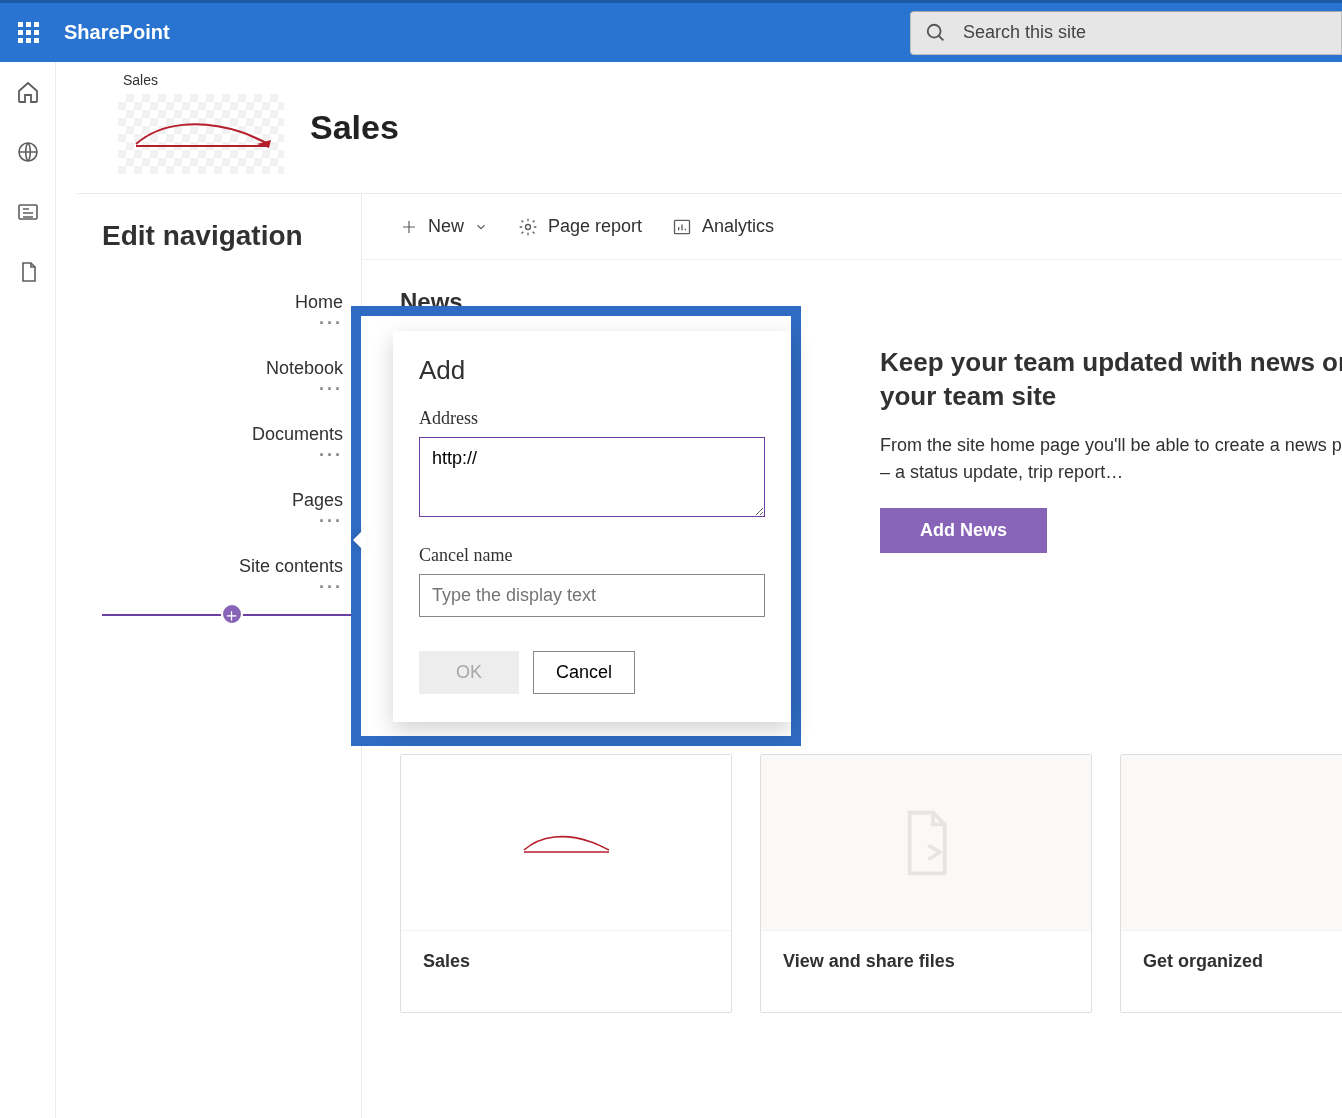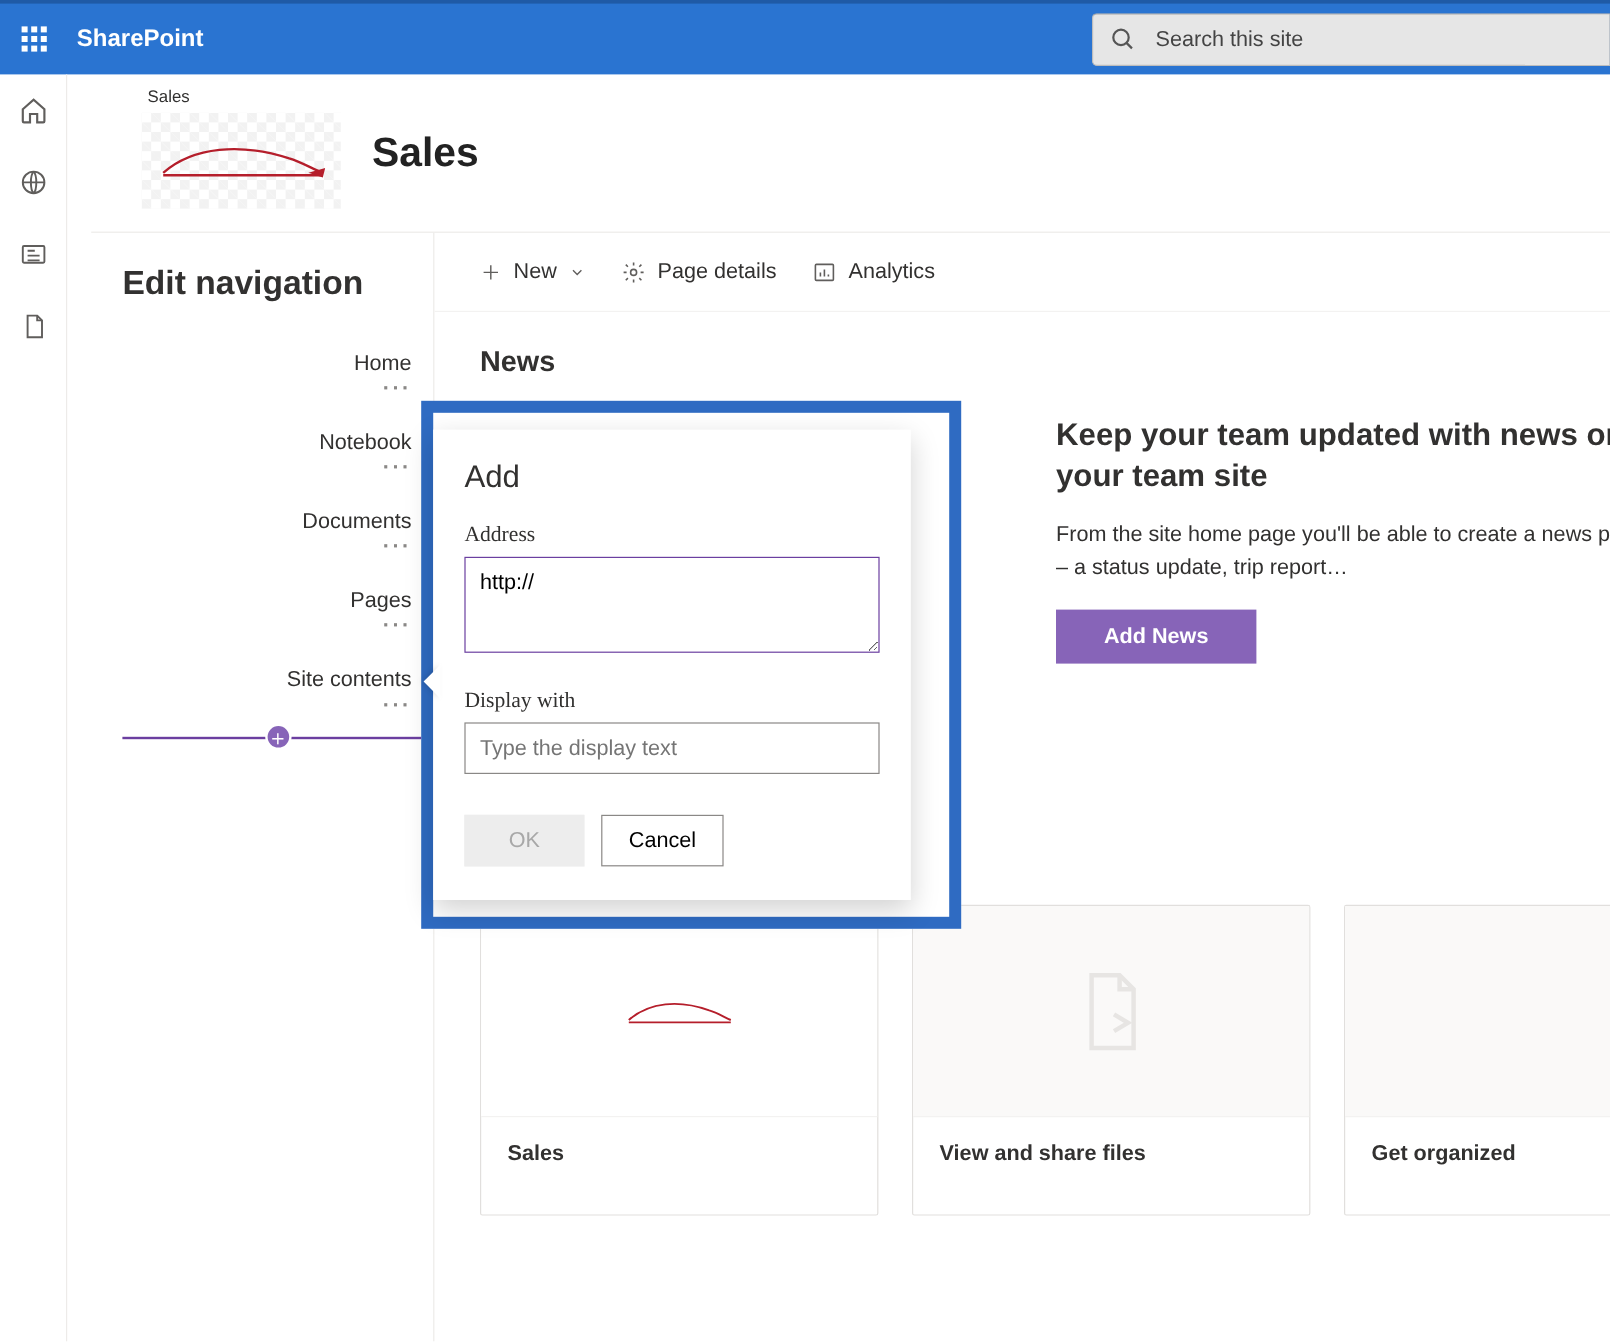--- a/index.html
+++ b/index.html
@@ -179,26 +179,26 @@
     border-bottom: 1px solid #f3f2f1;
   }
   .card-preview.gray { background:#faf9f8; color:#d2d0ce;}
   .card-title { font-size: 18px; font-weight:600; padding: 20px 22px 40px 22px; }
 
   .mini-car { width: 90px; height: 26px; }
 
   
   .dialog-frame {
     position: absolute;
-    left: 275px; top: 272px;
+    left: 275px; top: 244px;
     width: 450px; height: 440px;
     border: 10px solid #2f6bc2;
     background: #fff;
     z-index: 50;
-    display:flex; align-items:center; justify-content:flex-start;
+    display:flex; align-items:center; justify-content:flex-end;
   }
   .dialog-callout-arrow {
     position:absolute;
     left: -8px; top: 210px;
     width: 0; height: 0;
     border-top: 14px solid transparent;
     border-bottom: 14px solid transparent;
     border-right: 14px solid #fff;
     filter: drop-shadow(-2px 0 2px rgba(0,0,0,0.1));
     z-index: 60;
@@ -360,21 +360,21 @@
             <span>New</span>
             <svg width="14" height="14" viewBox="0 0 24 24" stroke="currentColor" stroke-width="2" fill="none">
                 <path d="M6 9l6 6 6-6"></path>
               </svg>
           </div>
           <div class="cmd-item">
             <svg width="20" height="20" viewBox="0 0 24 24" stroke="currentColor" stroke-width="1.6" fill="none">
                 <circle cx="12" cy="12" r="3"></circle>
                 <path d="M12 2v3M12 19v3M4.2 4.2l2.1 2.1M17.7 17.7l2.1 2.1M2 12h3M19 12h3M4.2 19.8l2.1-2.1M17.7 6.3l2.1-2.1"></path>
               </svg>
-            <span>Page details</span>
+            <span>Page report</span>
           </div>
           <div class="cmd-item">
             <svg width="20" height="20" viewBox="0 0 24 24" stroke="currentColor" stroke-width="1.6" fill="none">
                 <rect x="3" y="4" width="18" height="16" rx="1"></rect>
                 <path d="M8 16v-4M12 16v-7M16 16v-2"></path>
               </svg>
             <span>Analytics</span>
           </div>
         </div>
 
@@ -417,21 +417,21 @@
     </div>
 
     <div class="dialog-frame">
       <div class="dialog-callout-arrow"></div>
       <div class="dialog">
         <div class="dlg-title">Add</div>
 
         <div class="dlg-label">Address</div>
         <textarea class="addr-box" style="">http://</textarea>
 
-        <div class="dlg-label">Display with</div>
+        <div class="dlg-label">Cancel name</div>
         <input class="disp-input" type="text" placeholder="Type the display text" style="">
 
         <div class="dlg-buttons">
           <button class="btn primary-disabled">OK</button>
           <button class="btn">Cancel</button>
         </div>
       </div>
     </div>
 
   </div>

